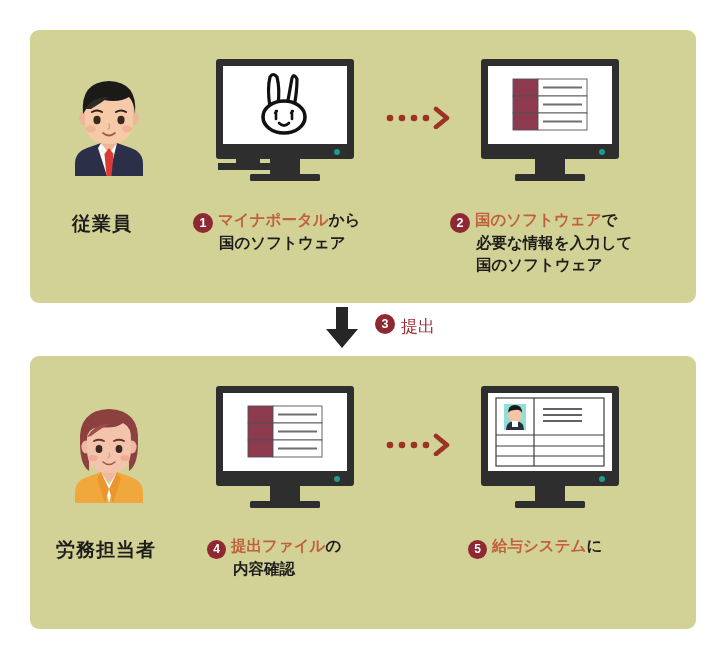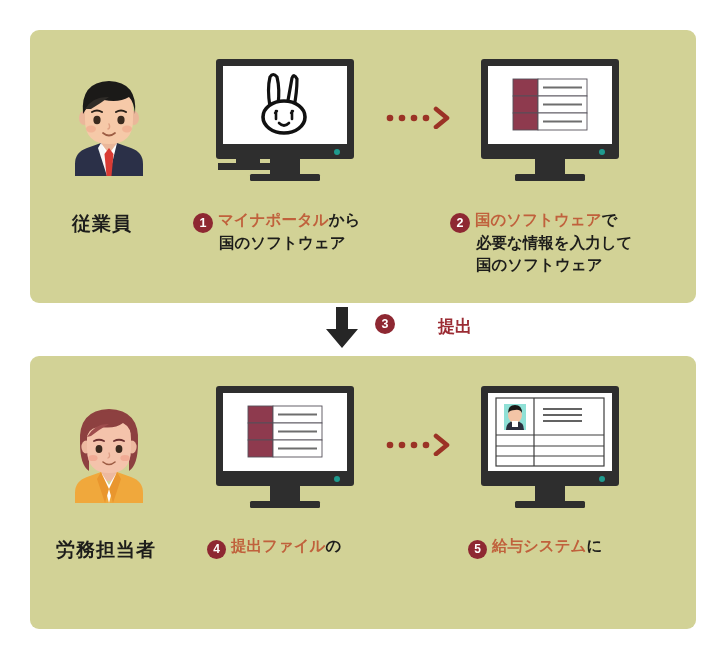--- a/index.html
+++ b/index.html
@@ -92,24 +92,23 @@
   #submit-badge {
     position: absolute;
     left: 50px;
     top: 7px;
   }
   #submit-text {
     position: absolute;
     left: 76px;
     top: 8px;
     font-size: 17px;
-    font-weight: bold;
+    font-weight: normal;
     color: #9b2b33;
     white-space: nowrap;
-    margin-left: 37px;
   }
 
   
   .caption {
     position: absolute;
     line-height: 1.42;
     font-size: 15.5px;
     font-weight: bold;
     white-space: nowrap;
   }
@@ -368,20 +367,21 @@
         <line x1="47" y1="23" x2="86" y2="23" stroke="#2f2f2f" stroke-width="1.6"></line>
       </g>
     </svg>
   </div>
 
   <div class="caption" id="caption-4">
     <span class="cap-line cap-first">
       <span class="badge small">4</span>
       <span><span class="hl">提出ファイル</span><span>の</span></span>
     </span>
+    <span class="cap-line indent">内容確認</span>
   </div>
 
   <div class="caption" id="caption-5">
     <span class="cap-line cap-first">
       <span class="badge small">5</span>
       <span><span class="hl">給与システム</span><span>に</span></span>
     </span>
   </div>
 
 </div>

